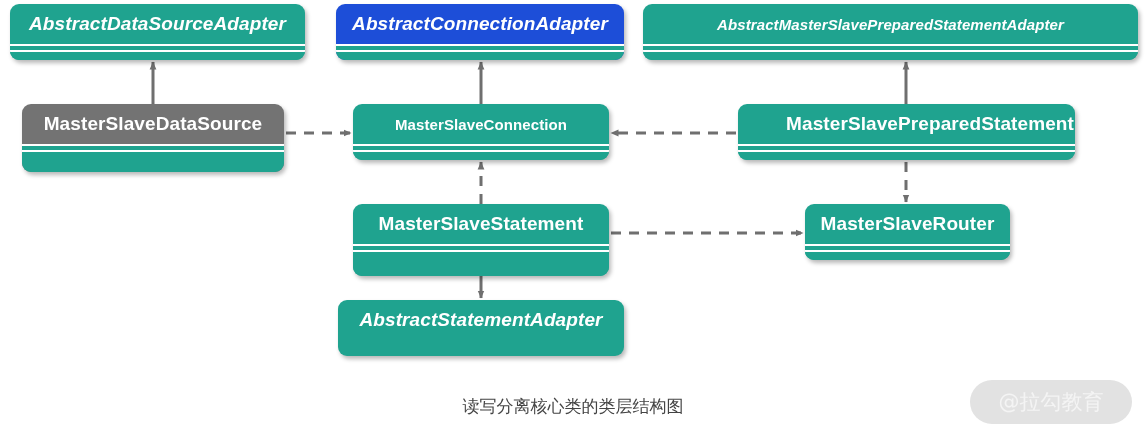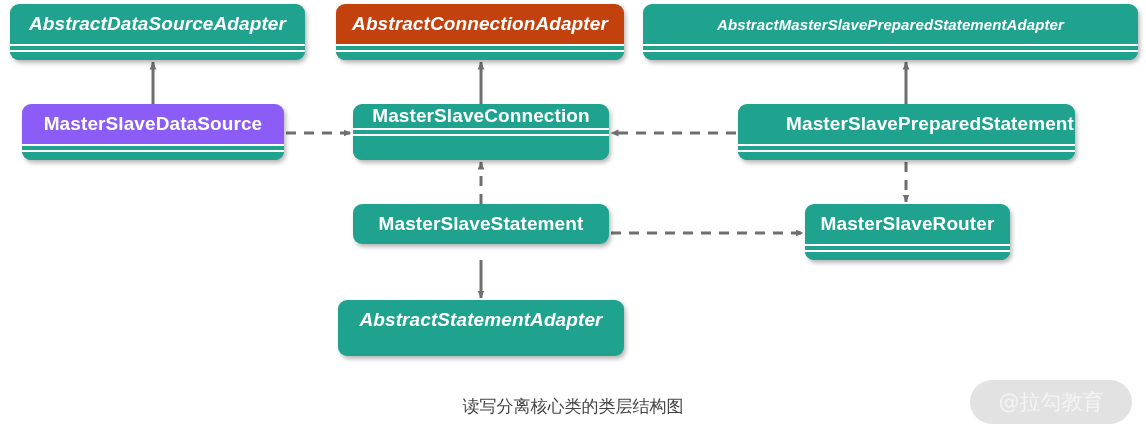--- a/index.html
+++ b/index.html
@@ -112,56 +112,56 @@
   </svg>
 
   <div id="nodes-group">
       <div class="uml-node abstract" style="left: 10px; top: 4px; width: 295px; height: 56px; background: rgb(31, 163, 143);">
         <div class="uml-title" style="font-size: 19px; height: 40px; color: rgb(255, 255, 255);">AbstractDataSourceAdapter</div>
         <div class="uml-sep"></div>
         <div class="uml-compartment-mid"></div>
         <div class="uml-sep"></div>
         <div class="uml-compartment-bottom"></div>
       </div>
-      <div class="uml-node abstract" style="left: 336px; top: 4px; width: 288px; height: 56px; background: #c2410c;">
+      <div class="uml-node abstract" style="left: 336px; top: 4px; width: 288px; height: 56px; background: #1d4ed8;">
         <div class="uml-title" style="font-size: 19px; height: 40px; color: rgb(255, 255, 255);">AbstractConnectionAdapter</div>
         <div class="uml-sep"></div>
         <div class="uml-compartment-mid"></div>
         <div class="uml-sep"></div>
         <div class="uml-compartment-bottom"></div>
       </div>
       <div class="uml-node abstract" style="left: 643px; top: 4px; width: 495px; height: 56px; background: rgb(31, 163, 143);">
         <div class="uml-title" style="font-size: 15px; height: 40px; color: rgb(255, 255, 255);">AbstractMasterSlavePreparedStatementAdapter</div>
         <div class="uml-sep"></div>
         <div class="uml-compartment-mid"></div>
         <div class="uml-sep"></div>
         <div class="uml-compartment-bottom"></div>
       </div>
-      <div class="uml-node concrete" style="left: 22px; top: 104px; width: 262px; height: 56px; background: #8b5cf6;">
+      <div class="uml-node concrete" style="left: 22px; top: 104px; width: 262px; height: 68px; background: #737373;">
         <div class="uml-title" style="font-size: 19px; height: 40px; color: rgb(255, 255, 255);">MasterSlaveDataSource</div>
         <div class="uml-sep"></div>
         <div class="uml-compartment-mid"></div>
         <div class="uml-sep"></div>
         <div class="uml-compartment-bottom"></div>
       </div>
       <div class="uml-node concrete" style="left: 353px; top: 104px; width: 256px; height: 56px; background: rgb(31, 163, 143);">
-        <div class="uml-title" style="font-size: 19px; height: 24px; color: rgb(255, 255, 255);">MasterSlaveConnection</div>
+        <div class="uml-title" style="font-size: 15px; height: 40px; color: rgb(255, 255, 255);">MasterSlaveConnection</div>
         <div class="uml-sep"></div>
         <div class="uml-compartment-mid"></div>
         <div class="uml-sep"></div>
         <div class="uml-compartment-bottom"></div>
       </div>
       <div class="uml-node concrete" style="left: 738px; top: 104px; width: 337px; height: 56px; background: rgb(31, 163, 143);">
         <div class="uml-title" style="font-size: 19px; height: 40px; color: rgb(255, 255, 255); padding-left: 47px;">MasterSlavePreparedStatement</div>
         <div class="uml-sep"></div>
         <div class="uml-compartment-mid"></div>
         <div class="uml-sep"></div>
         <div class="uml-compartment-bottom"></div>
       </div>
-      <div class="uml-node concrete" style="left: 353px; top: 204px; width: 256px; height: 40px; background: rgb(31, 163, 143);">
+      <div class="uml-node concrete" style="left: 353px; top: 204px; width: 256px; height: 72px; background: rgb(31, 163, 143);">
         <div class="uml-title" style="font-size: 19px; height: 40px; color: rgb(255, 255, 255);">MasterSlaveStatement</div>
         <div class="uml-sep"></div>
         <div class="uml-compartment-mid"></div>
         <div class="uml-sep"></div>
         <div class="uml-compartment-bottom"></div>
       </div>
       <div class="uml-node concrete" style="left: 805px; top: 204px; width: 205px; height: 56px; background: rgb(31, 163, 143);">
         <div class="uml-title" style="font-size: 19px; height: 40px; color: rgb(255, 255, 255); text-align: right;">MasterSlaveRouter</div>
         <div class="uml-sep"></div>
         <div class="uml-compartment-mid"></div>

